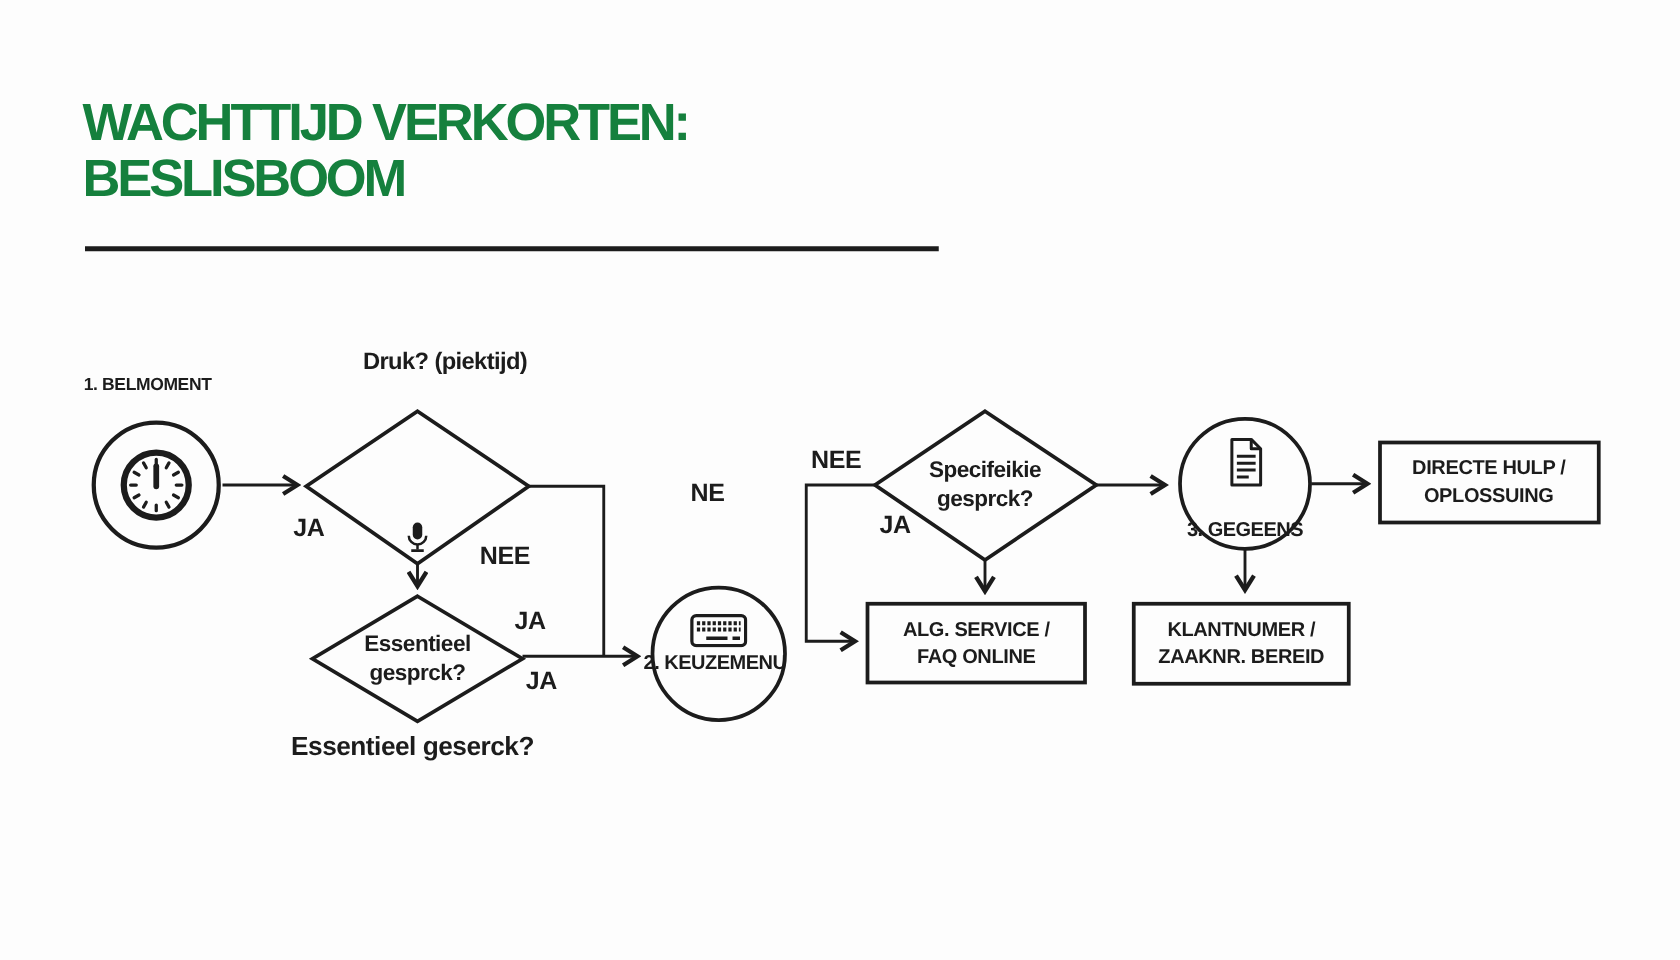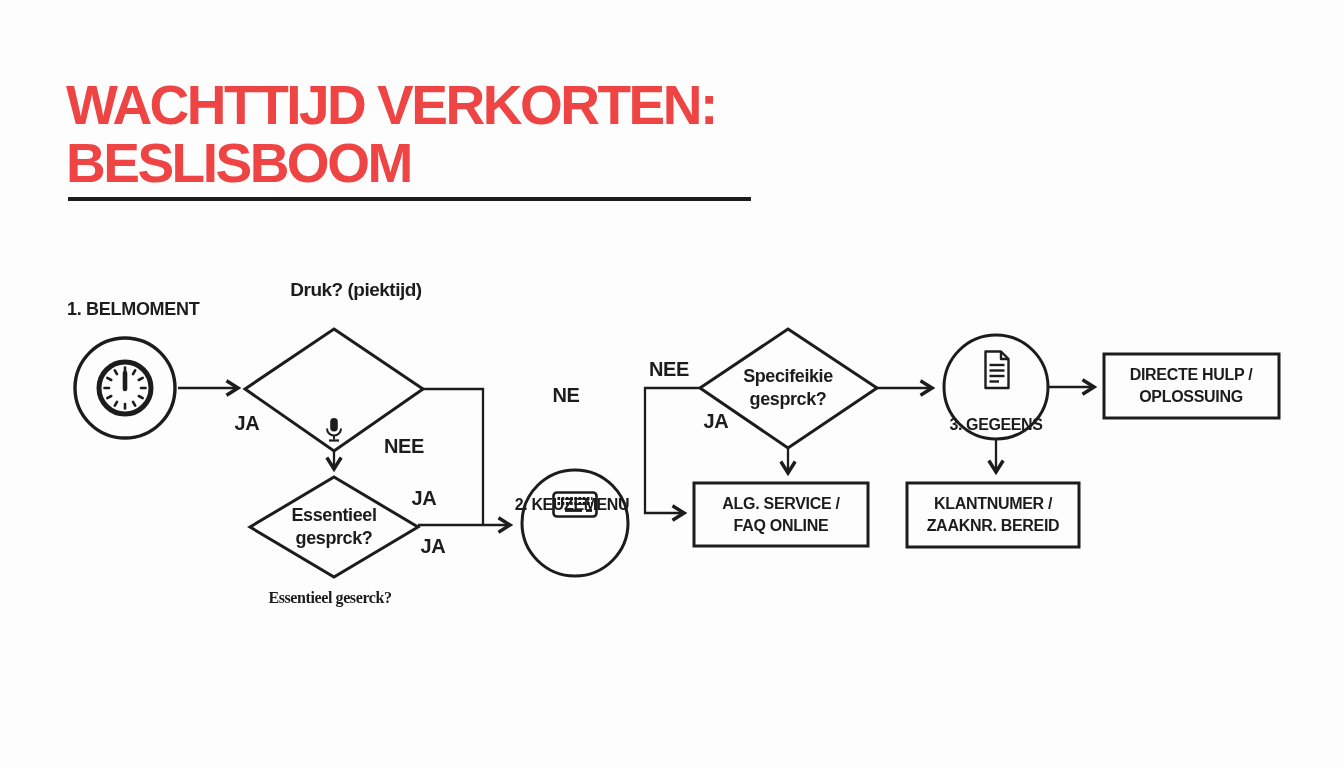--- a/index.html
+++ b/index.html
@@ -6,41 +6,41 @@
   .canvas{
     position:relative;
     width:1344px;height:768px;
     background:#fdfdfd;
     font-family:"Liberation Sans","DejaVu Sans",sans-serif;
     color:#1c1c1c;
     overflow:hidden;
   }
   .title{
     position:absolute;left:66px;top:76px;
-    font-size:55px;font-weight:bold;letter-spacing:-2.5px;
-    line-height:1.06;color:#ef4444;
+    font-size:42px;font-weight:bold;letter-spacing:-2.5px;
+    line-height:1.06;color:#15803d;
   }
   .rule{
     position:absolute;left:68px;top:197px;width:683px;height:4px;
     background:#1c1c1c;
   }
   .lbl{
     position:absolute;transform:translate(-50%,-50%);
     font-weight:bold;white-space:nowrap;text-align:center;
   }
   .edge-label{font-size:20px;letter-spacing:-0.3px;}
   .q-label{font-size:19px;letter-spacing:-0.5px;}
   .diamond-text{font-size:16px;line-height:1.32;letter-spacing:-0.4px;}
   .diamond-text-lg{font-size:18px;line-height:1.3;letter-spacing:-0.4px;}
   .box-text{font-size:16px;line-height:1.35;letter-spacing:-0.3px;}
   .circle-text{font-size:16px;letter-spacing:-0.4px;}
-  .caption{font-size:16px;letter-spacing:-0.4px;font-family:Liberation Serif, serif;}
+  .caption{font-size:21px;letter-spacing:-0.4px;}
   .belmoment-label{
     position:absolute;left:67px;top:299px;
-    font-size:18px;font-weight:bold;letter-spacing:-0.3px;white-space:nowrap;
+    font-size:14px;font-weight:bold;letter-spacing:-0.3px;white-space:nowrap;
   }
   svg.layer{position:absolute;left:0;top:0;}
   .icon{position:absolute;}
 </style>
 </head>
 <body>
 
 <div class="canvas">
 
   <div class="title">
@@ -127,21 +127,21 @@
 
   <div class="lbl edge-label" style="left:566px;top:381px;margin-top:14px;">NE</div>
 
   <svg class="icon" style="left:552px;top:491px;" width="46" height="27" viewBox="0 0 46 27">
     <rect x="1.5" y="1.5" width="43" height="24" rx="3.5" fill="none" stroke="#1c1c1c" stroke-width="2.6"></rect>
     <line x1="5.5" y1="7.5" x2="40.5" y2="7.5" stroke="#1c1c1c" stroke-width="3.2" stroke-dasharray="2.6 1.6"></line>
     <line x1="5.5" y1="12.5" x2="40.5" y2="12.5" stroke="#1c1c1c" stroke-width="3.2" stroke-dasharray="2.6 1.6"></line>
     <line x1="13" y1="19.5" x2="30" y2="19.5" stroke="#1c1c1c" stroke-width="2.8"></line>
     <line x1="34" y1="19.5" x2="40" y2="19.5" stroke="#1c1c1c" stroke-width="2.8"></line>
   </svg>
-  <div class="lbl circle-text" style="left:572px;top:505px;">2. KEUZEMENU</div>
+  <div class="lbl circle-text" style="left:572px;top:531px;">2. KEUZEMENU</div>
 
   <div class="lbl edge-label" style="left:669px;top:369px;">NEE</div>
   <div class="lbl diamond-text-lg" style="left:788px;top:388px;">
     <div>Specifeikie</div>
     <div>gesprck?</div>
   </div>
   <div class="lbl edge-label" style="left:716px;top:421px;">JA</div>
 
   <div class="lbl box-text" style="left:781px;top:515px;">
     <div>ALG. SERVICE /</div>

